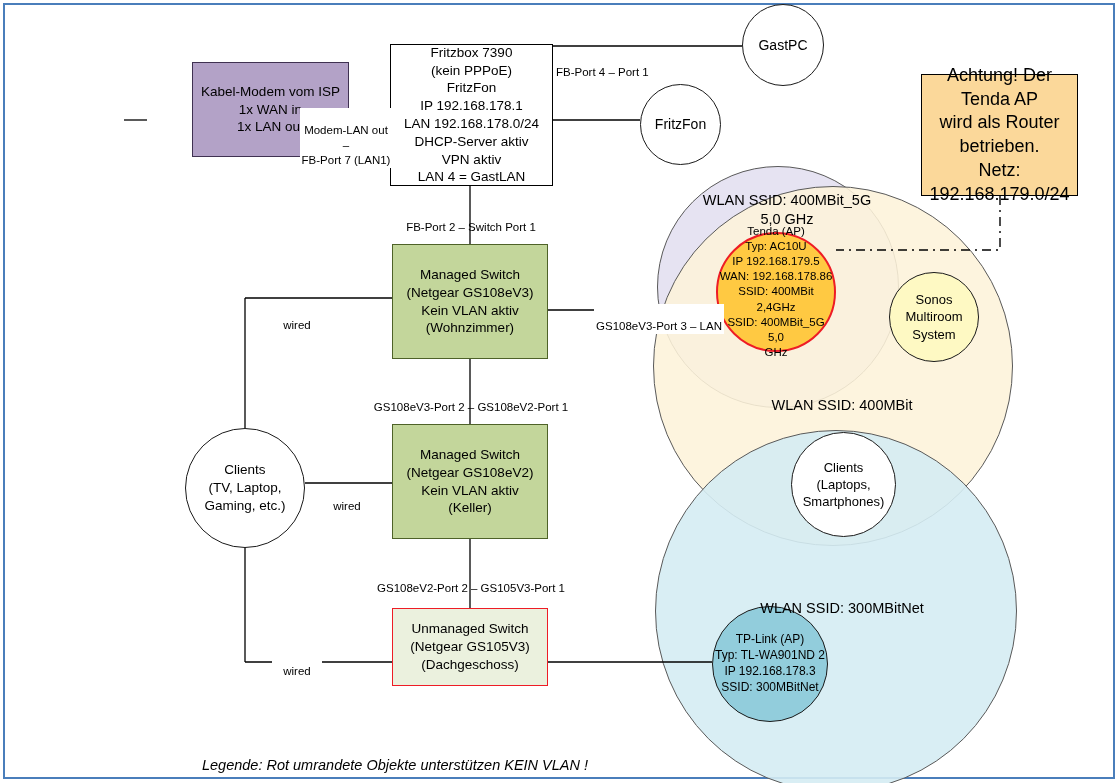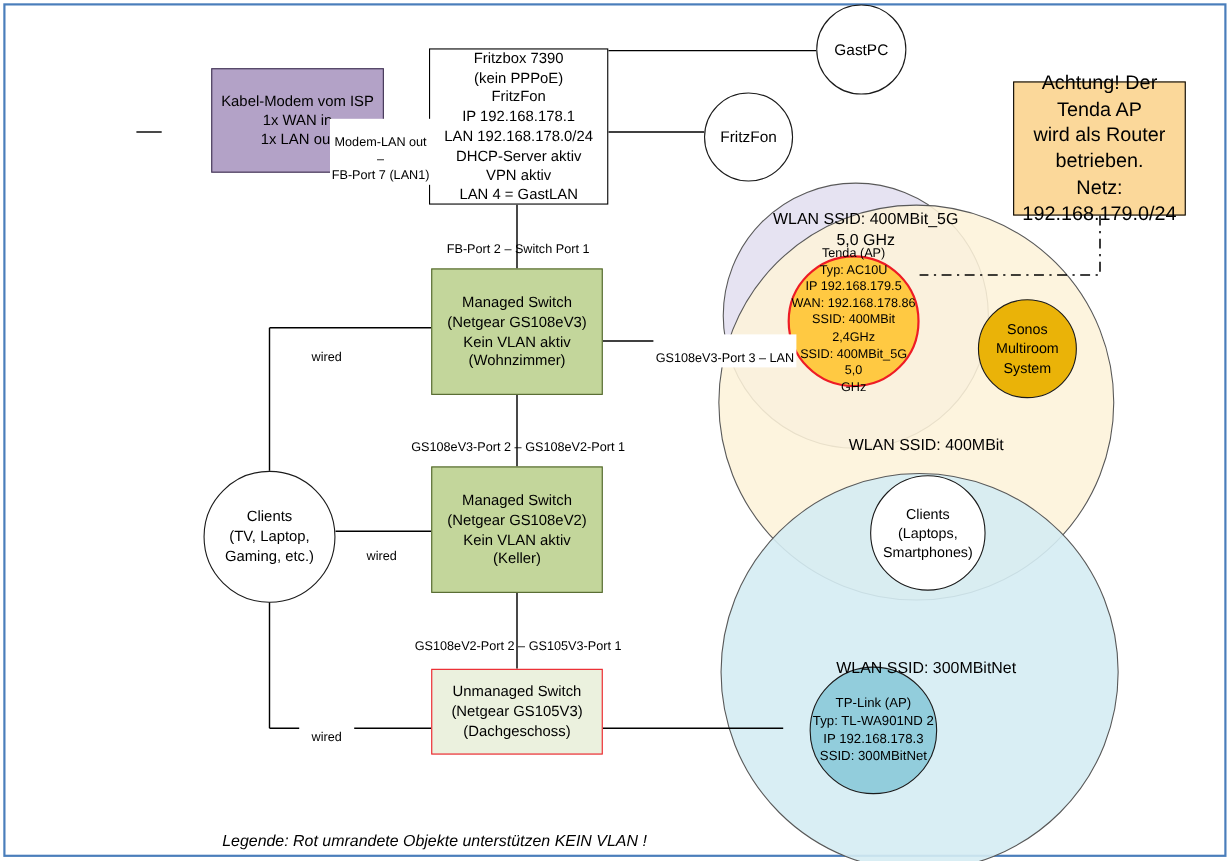--- a/index.html
+++ b/index.html
@@ -15,22 +15,22 @@
   .box{border:1px solid #000;align-items:center;}
   .box-modem{background:#b3a2c7;border:1px solid #3f3151;margin-left:45px;}
   .box-fritz{background:#ffffff;border:1px solid #000;}
   .box-switch{background:#c3d69b;border:1px solid #4e6228;}
   .box-unmanaged{background:#ebf1de;border:1.6px solid #ee1c25;}
   .box-note{background:#fbd89a;border:1px solid #000;}
 
   .circle{border-radius:50%;}
   .c-white{background:#ffffff;border:1px solid #1a1a1a;}
   .c-tenda{background:#ffc942;border:2px solid #ee1c25;}
-  .c-tplink{background:#92cddc;border:1px solid #1a1a1a;margin-left:24px;}
-  .c-sonos{background:#eab308;border:1px solid #1a1a1a;}
+  .c-tplink{background:#92cddc;border:1px solid #1a1a1a;}
+  .c-sonos{background:#fef9c3;border:1px solid #1a1a1a;}
 
   .wlan{position:absolute;border-radius:50%;}
   .wlan-5g{background:rgba(226,223,240,0.88);border:1px solid #595959;}
   .wlan-400{background:rgba(253,242,217,0.88);border:1px solid #595959;}
   .wlan-300{background:rgba(213,236,243,0.9);border:1px solid #595959;}
 
   .lbl{position:absolute;color:#000;text-align:center;line-height:1.3;white-space:pre-line;}
   .lbl-link{font-size:11.5px;}
   .lbl-wlan{font-size:14.5px;}
   .lbl-legend{font-size:14.5px;font-style:italic;}
@@ -184,20 +184,23 @@
   <div class="lbl lbl-wlan" style="left:742px;top:580px;width:200px;">
     <span>WLAN SSID: 300MBitNet</span>
   </div>
 
   <div class="lbl lbl-link lbl-bg" style="left:300px;top:108px;width:92px;background:#fff;">
     <span>Modem-LAN out
 –
 FB-Port 7 (LAN1)</span>
   </div>
 
+  <div class="lbl lbl-link" style="left:556px;top:50px;width:120px;text-align:left;">
+    <span>FB-Port 4 – Port 1</span>
+  </div>
 
   <div class="lbl lbl-link" style="left:380px;top:205px;width:182px;">
     <span>FB-Port 2 – Switch Port 1</span>
   </div>
 
   <div class="lbl lbl-link" style="left:370px;top:385px;width:202px;">
     <span>GS108eV3-Port 2 – GS108eV2-Port 1</span>
   </div>
 
   <div class="lbl lbl-link" style="left:370px;top:566px;width:202px;">

